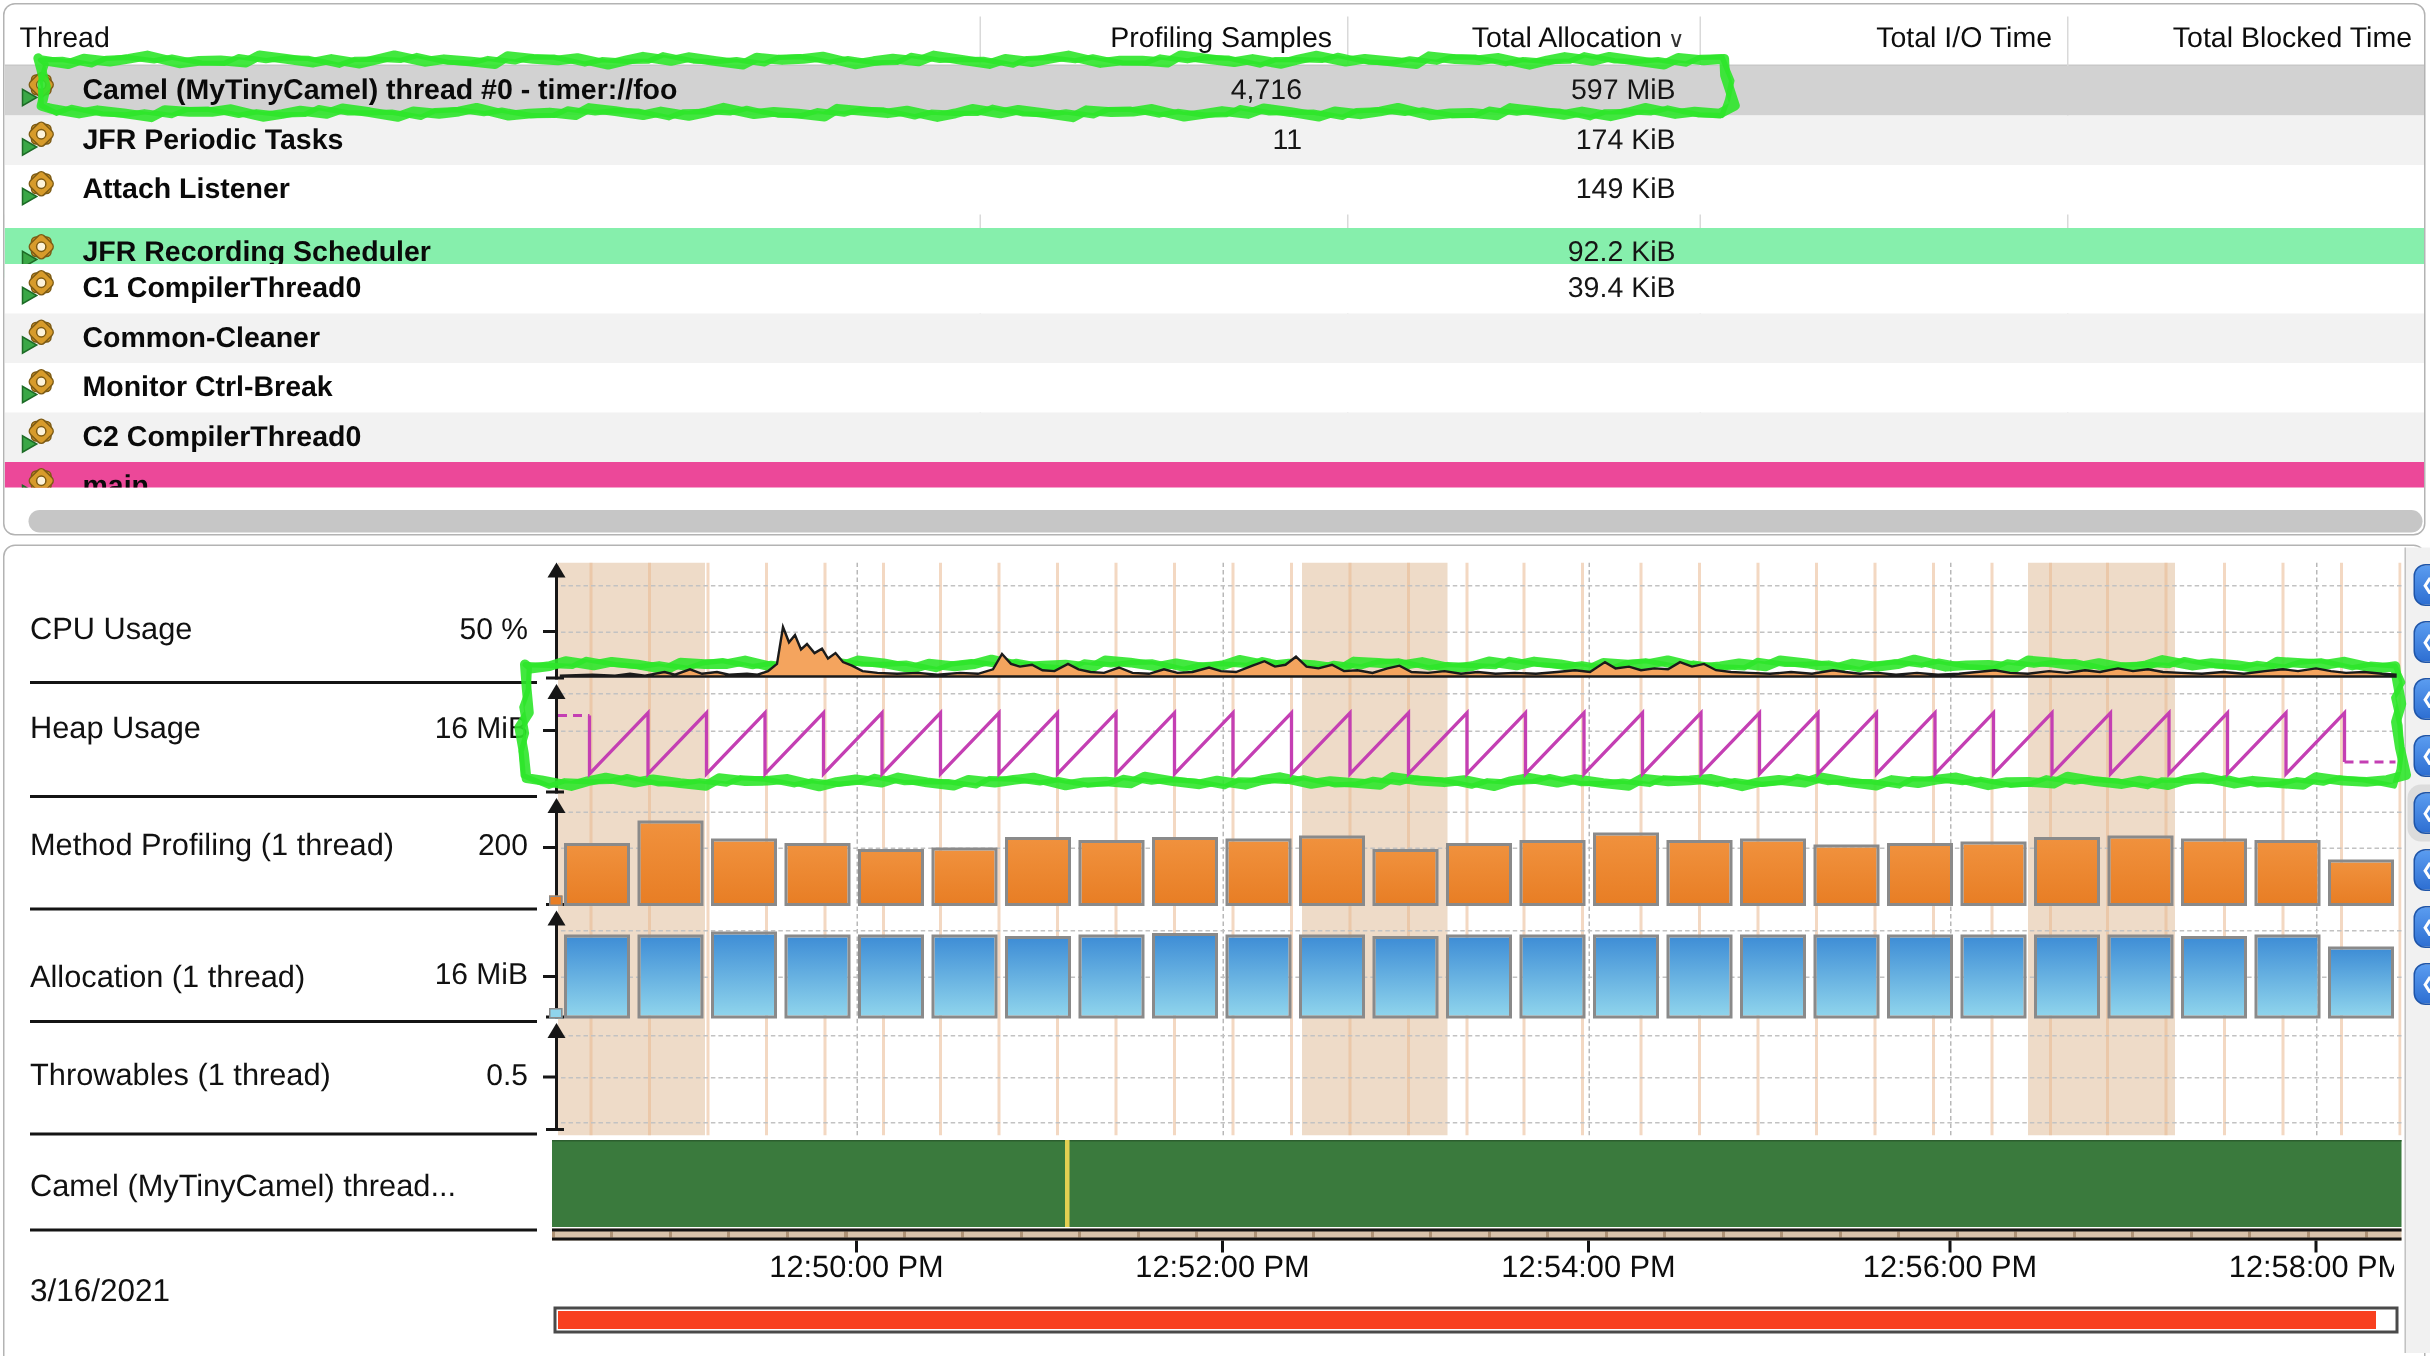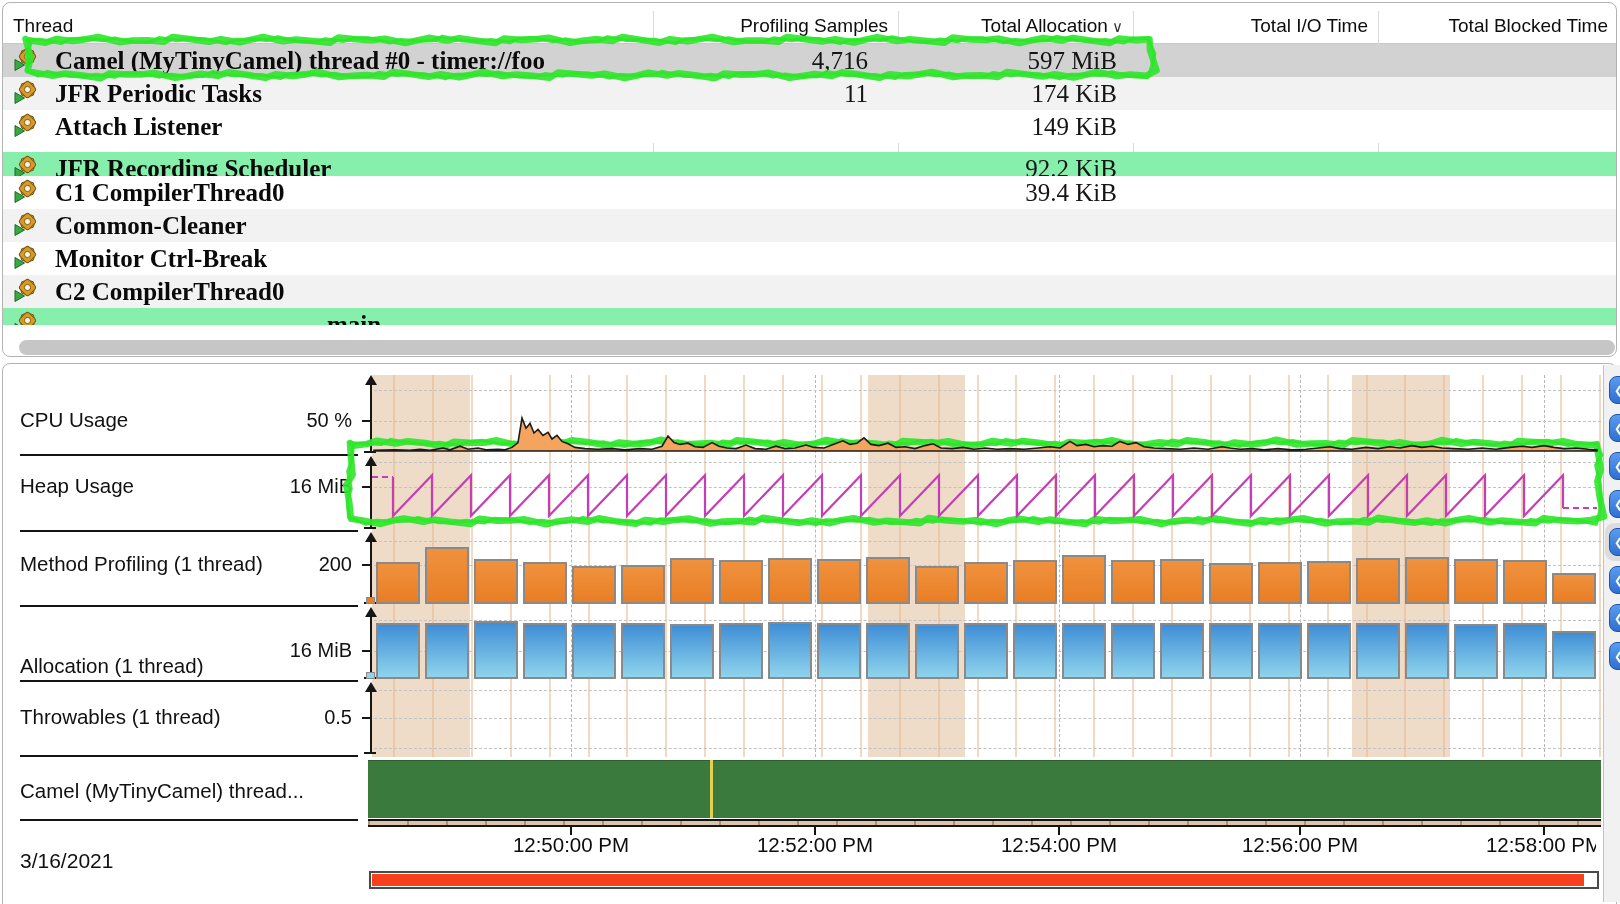--- a/index.html
+++ b/index.html
@@ -8,21 +8,21 @@
   .abs { position:absolute; }
   #stage { position:relative; width:1620px; height:904px;border-radius:29px; }
 
   
   #table-panel { left:2px; top:2px; width:1615px; height:355px;
     border:1.5px solid #b3b3b3; border-radius:8px; background:#fff; overflow:hidden; }
   .th-cell { top:6px; height:34px; line-height:34px; font-size:19px; color:#0d0d0d; }
   .col-sep { width:1px; background:#d9d9d9; top:8px; bottom:32px; }
   #table-body { left:0; top:41px; right:0; height:281px; overflow:hidden; }
   .t-row { position:absolute; left:0; width:1615px; height:33px; display:flex; align-items:center; }
-  .t-row .cell { position:absolute; height:33px; line-height:33px; font-size:25px;font-family:Liberation Serif, serif; }
+  .t-row .cell { position:absolute; height:33px; line-height:33px; font-size:19px; }
   .thread-name { font-weight:bold; color:#0a0a0a; white-space:nowrap; }
   .num-cell { text-align:right; color:#151515; }
   .row-icon { position:absolute; left:10px; top:3px; width:26px; height:26px; }
   #h-scrollbar { left:16px; top:337px; width:1596px; height:15px; border-radius:8px; background:#c6c6c6; }
 
   
   #chart-panel { left:2px; top:363px; width:1615px; height:560px;
     border:1.5px solid #b3b3b3; border-radius:8px; background:#fff; }
   .lane-label { left:20px; font-size:20.5px; white-space:nowrap; height:26px; line-height:26px; }
   .lane-tick-label { left:180px; width:172px; text-align:right; font-size:20px; height:24px; line-height:24px; }
@@ -171,21 +171,21 @@
  <rect x="8" y="3" width="13" height="13" rx="3" fill="#d79b2b" stroke="#7d5b14" transform="rotate(45 14.5 9.5)"></rect>
  <circle cx="14.5" cy="9.5" r="3.1" fill="#fdf3da" stroke="#7d5b14"></circle>
  <polygon points="2,12.5 2,23.5 11.5,18" fill="#3aa746" stroke="#1d6b26"></polygon>
             </svg></div>
           <div class="cell thread-name" style="left: 52px; width: 598px;">C2 CompilerThread0</div>
           <div class="cell num-cell" style="left: 650px; width: 245px; padding-right: 30px;"></div>
           <div class="cell num-cell" style="left: 895px; width: 235px; padding-right: 16px;"></div>
           <div class="cell num-cell" style="left: 1130px; width: 245px; padding-right: 12px;"></div>
           <div class="cell num-cell" style="left: 1375px; width: 240px; padding-right: 12px;"></div>
         </div>
-        <div class="t-row" style="top: 264px; background: #86efac; text-align: center;">
+        <div class="t-row" style="top: 264px; background: #ec4899;">
           <div class="row-icon"><svg width="26" height="26" viewBox="0 0 26 26">
  <rect x="8" y="3" width="13" height="13" rx="3" fill="#d79b2b" stroke="#7d5b14"></rect>
  <rect x="8" y="3" width="13" height="13" rx="3" fill="#d79b2b" stroke="#7d5b14" transform="rotate(45 14.5 9.5)"></rect>
  <circle cx="14.5" cy="9.5" r="3.1" fill="#fdf3da" stroke="#7d5b14"></circle>
  <polygon points="2,12.5 2,23.5 11.5,18" fill="#3aa746" stroke="#1d6b26"></polygon>
             </svg></div>
           <div class="cell thread-name" style="left: 52px; width: 598px;">main</div>
           <div class="cell num-cell" style="left: 650px; width: 245px; padding-right: 30px;"></div>
           <div class="cell num-cell" style="left: 895px; width: 235px; padding-right: 16px;"></div>
           <div class="cell num-cell" style="left: 1130px; width: 245px; padding-right: 12px;"></div>
@@ -199,21 +199,21 @@
   <div class="abs" id="lane-labels" style="left:0;top:363px;width:360px;height:541px;">
       <div class="abs lane-label" style="top: 44px;">CPU Usage</div>
       <div class="abs lane-tick-label" style="top: 45px;">50 %</div>
       <div class="abs lane-sep" style="top: 90.5px;"></div>
       <div class="abs lane-label" style="top: 110px;">Heap Usage</div>
       <div class="abs lane-tick-label" style="top: 111px;">16 MiB</div>
       <div class="abs lane-sep" style="top: 166.5px;"></div>
       <div class="abs lane-label" style="top: 188px;">Method Profiling (1 thread)</div>
       <div class="abs lane-tick-label" style="top: 189px;">200</div>
       <div class="abs lane-sep" style="top: 241.5px;"></div>
-      <div class="abs lane-label" style="top: 290px;">Allocation (1 thread)</div>
+      <div class="abs lane-label" style="top: 276px;">Allocation (1 thread)</div>
       <div class="abs lane-tick-label" style="top: 275px;">16 MiB</div>
       <div class="abs lane-sep" style="top: 316.5px;"></div>
       <div class="abs lane-label" style="top: 341px;">Throwables (1 thread)</div>
       <div class="abs lane-tick-label" style="top: 342px;">0.5</div>
       <div class="abs lane-sep" style="top: 391.5px;"></div>
       <div class="abs lane-label" style="top: 415px;">Camel (MyTinyCamel) thread...</div>
       <div class="abs lane-sep" style="top: 455.5px;"></div>
     </div>
 
   <div class="abs" id="plot-bg" style="left:368px; top:375px; width:1233px; height:382px; overflow:hidden;">

